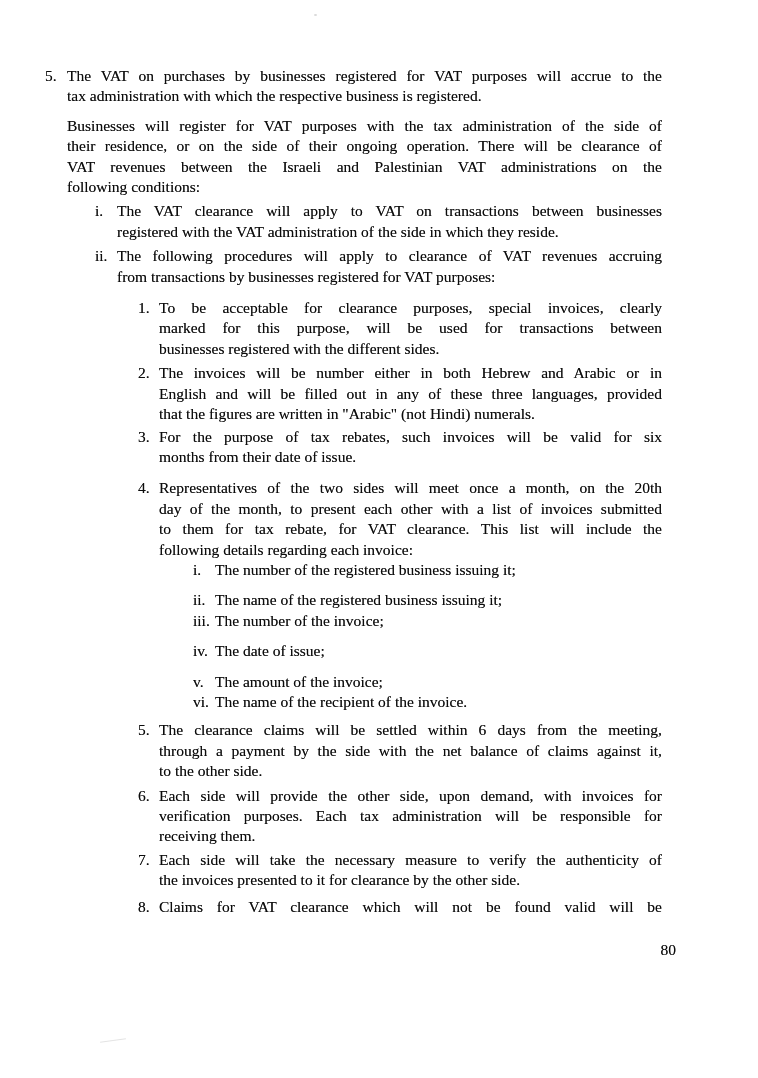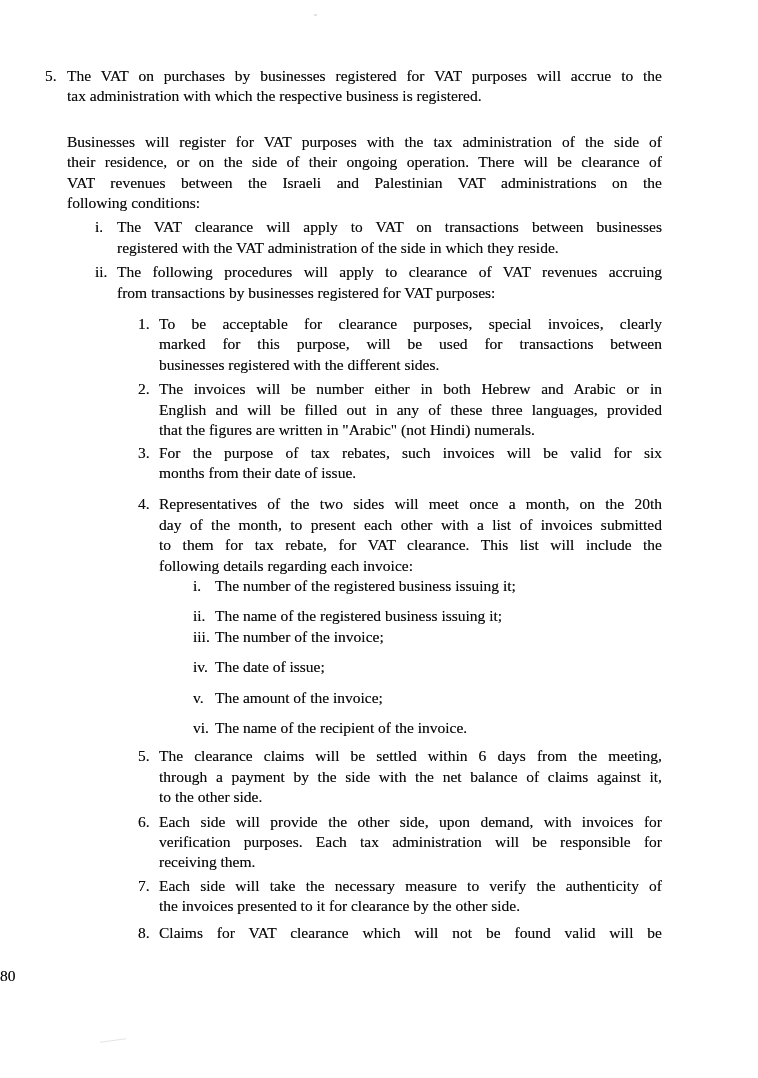--- a/index.html
+++ b/index.html
@@ -19,42 +19,42 @@
   }
   .b { position: relative; }
   .lvl1 { margin-left: 67px;  width: 595px; }
   .lvl2 { margin-left: 117px; width: 545px; }
   .lvl3 { margin-left: 159px; width: 503px; }
   .lvl4 { margin-left: 215px; width: 447px; }
   .marker { position: absolute; top: 0; left: -22px; white-space: nowrap; }
   .lvl3 > .marker { left: -21px; }
   .ln { text-align: justify; text-align-last: justify; }
   .ln-last { text-align-last: left; }
-  .page-number { width: 676px; text-align: left; margin-top: 23px; }
+  .page-number { width: 676px; text-align: right; margin-top: 23px; }
   .speck { position: absolute; background: #c9c9c9; }
   .speck-dot { left: 314px; top: 14px; width: 3px; height: 2px; border-radius: 50%; opacity: .7; }
   .speck-line { left: 100px; top: 1040px; width: 26px; height: 1px; transform: rotate(-8deg); opacity: .5; }
 </style>
 </head>
 <body>
 
 <main class="page">
 
   <div class="speck speck-dot"></div>
   <div class="speck speck-line"></div>
 
   <section class="b lvl1">
     <span class="marker">5.</span>
     <div>
         <div class="ln">The VAT on purchases by businesses registered for VAT purposes will accrue to the</div>
         <div class="ln ln-last">tax administration with which the respective business is registered.</div>
       </div>
   </section>
 
-  <section class="b lvl1" style="margin-top:25px">
+  <section class="b lvl1" style="margin-top:9px">
     <div>
         <div class="ln">Businesses will register for VAT purposes with the tax administration of the side of</div>
         <div class="ln">their residence, or on the side of their ongoing operation. There will be clearance of</div>
         <div class="ln">VAT revenues between the Israeli and Palestinian VAT administrations on the</div>
         <div class="ln ln-last">following conditions:</div>
       </div>
   </section>
 
   <section class="b lvl2" style="margin-top:4px">
     <span class="marker">i.</span>
@@ -136,21 +136,21 @@
       </div>
   </section>
 
   <section class="b lvl4" style="margin-top:10px">
     <span class="marker">v.</span>
     <div>
         <div class="ln ln-last">The amount of the invoice;</div>
       </div>
   </section>
 
-  <section class="b lvl4" style="margin-top:10px">
+  <section class="b lvl4" style="">
     <span class="marker">vi.</span>
     <div>
         <div class="ln ln-last">The name of the recipient of the invoice.</div>
       </div>
   </section>
 
   <section class="b lvl3" style="margin-top:8px">
     <span class="marker">5.</span>
     <div>
         <div class="ln">The clearance claims will be settled within 6 days from the meeting,</div>

